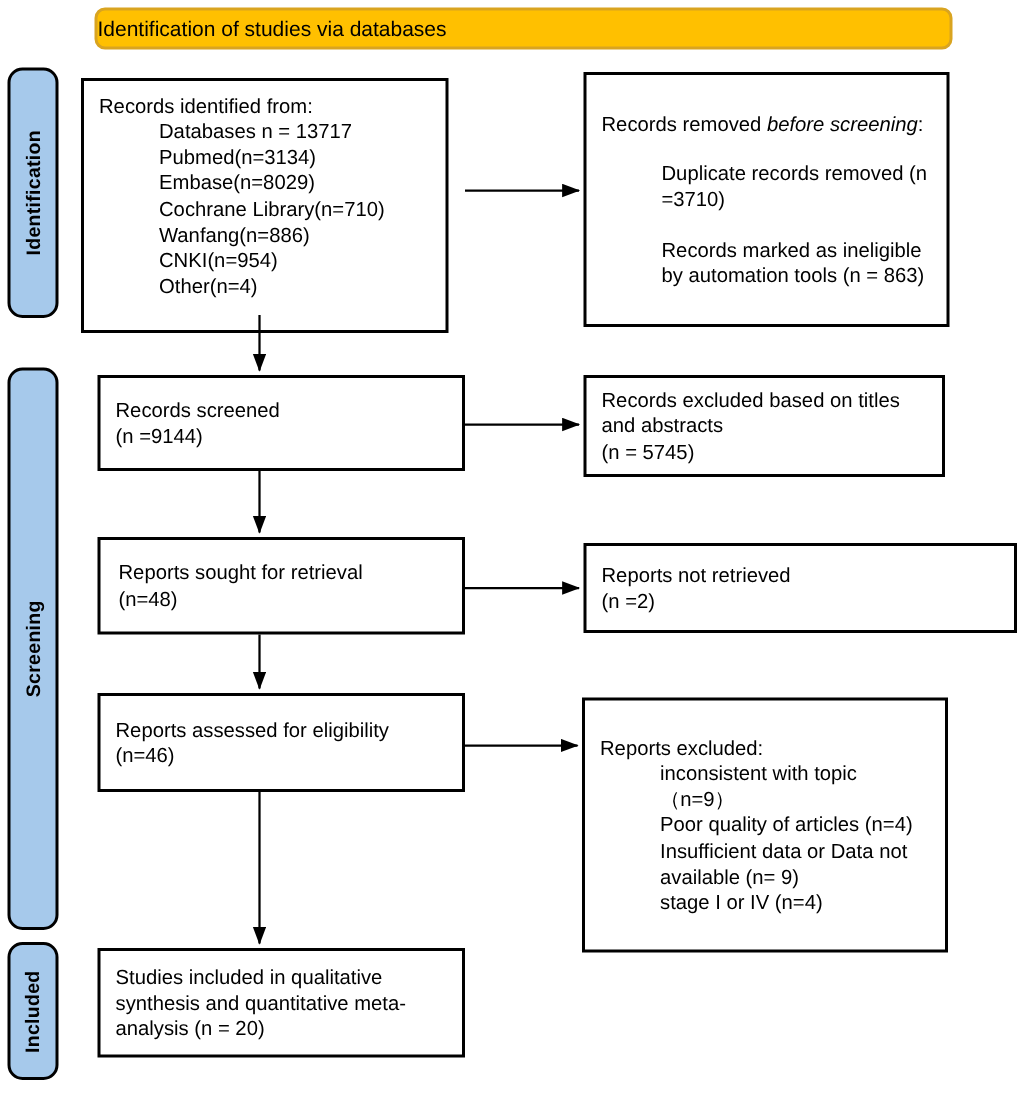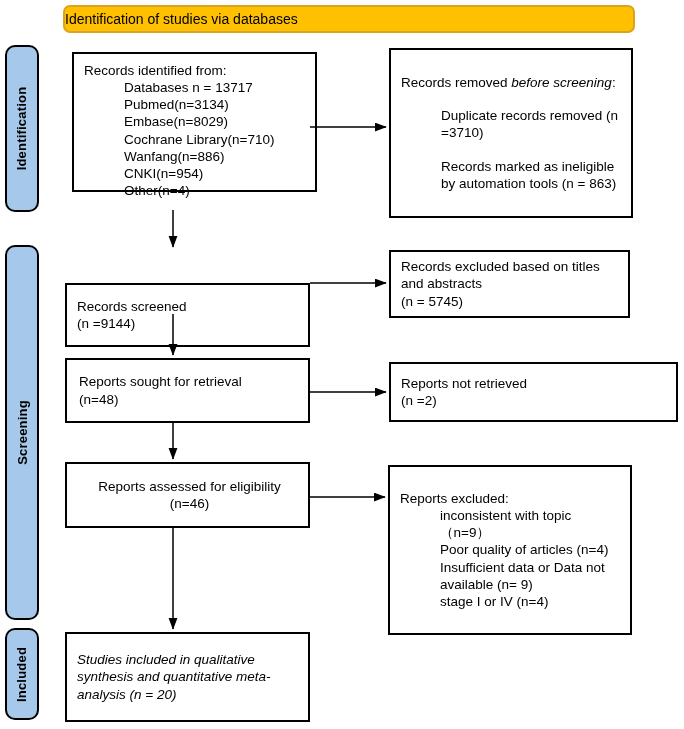--- a/index.html
+++ b/index.html
@@ -45,68 +45,68 @@
   <div class="stage" style="top:45px;height:167px;">
     <span>Identification</span>
   </div>
   <div class="stage" style="top:245px;height:375px;">
     <span>Screening</span>
   </div>
   <div class="stage" style="top:628px;height:92px;">
     <span>Included</span>
   </div>
 
-  <div class="box" style="left:72px;top:52px;width:245px;height:140px;">
+  <div class="box" style="left:54px;top:52px;width:245px;height:170px;">
     <div>Records identified from:</div>
     <div class="indent">Databases n = 13717</div>
     <div class="indent">Pubmed(n=3134)</div>
     <div class="indent">Embase(n=8029)</div>
     <div class="indent">Cochrane Library(n=710)</div>
     <div class="indent">Wanfang(n=886)</div>
     <div class="indent">CNKI(n=954)</div>
     <div class="indent">Other(n=4)</div>
   </div>
 
   <div class="box center" style="left:389px;top:48px;width:244px;height:170px;gap:16px;">
     <div><span>Records removed </span><i>before screening</i><span>:</span></div>
     <div class="indent">Duplicate records removed (n =3710)</div>
     <div class="indent">Records marked as ineligible by automation tools (n = 863)</div>
   </div>
 
-  <div class="box center" style="left:65px;top:250px;width:245px;height:64px;margin-top:33px;">
+  <div class="box center" style="left:65px;top:250px;width:245px;height:64px;">
     <div>Records screened</div>
     <div>(n =9144)</div>
   </div>
   <div class="box center" style="left:389px;top:250px;width:241px;height:68px;">
     <div>Records excluded based on titles and abstracts</div>
     <div>(n = 5745)</div>
   </div>
 
   <div class="box center" style="left:65px;top:358px;width:245px;height:65px;padding-left:12px;">
     <div>Reports sought for retrieval</div>
     <div>(n=48)</div>
   </div>
   <div class="box center" style="left:389px;top:362px;width:289px;height:60px;">
     <div>Reports not retrieved</div>
     <div>(n =2)</div>
   </div>
 
-  <div class="box center" style="left:65px;top:462px;width:245px;height:66px;align-items:center;">
+  <div class="box center" style="left:65px;top:462px;width:245px;height:66px;">
     <div>Reports assessed for eligibility</div>
     <div>(n=46)</div>
   </div>
   <div class="box center" style="left:388px;top:465px;width:244px;height:170px;">
     <div>Reports excluded:</div>
     <div class="indent">inconsistent with topic （n=9）</div>
     <div class="indent">Poor quality of articles (n=4)</div>
     <div class="indent">Insufficient data or Data not available (n= 9)</div>
     <div class="indent">stage I or IV (n=4)</div>
   </div>
 
-  <div class="box center" style="left:65px;top:632px;width:245px;height:90px;font-style:italic;">
+  <div class="box center" style="left:65px;top:632px;width:245px;height:73px;">
     <div>Studies included in qualitative synthesis and quantitative meta-analysis (n = 20)</div>
   </div>
 
   <svg class="arrows" xmlns="http://www.w3.org/2000/svg">
     <defs>
       <marker id="ah" markerWidth="10" markerHeight="8" refX="7.5" refY="3" orient="auto">
         <path d="M0,0 L8,3 L0,6 z" fill="#000"></path>
       </marker>
     </defs>
     <line x1="173" y1="210" x2="173" y2="247" stroke="#000" stroke-width="1.5" marker-end="url(#ah)"></line>

